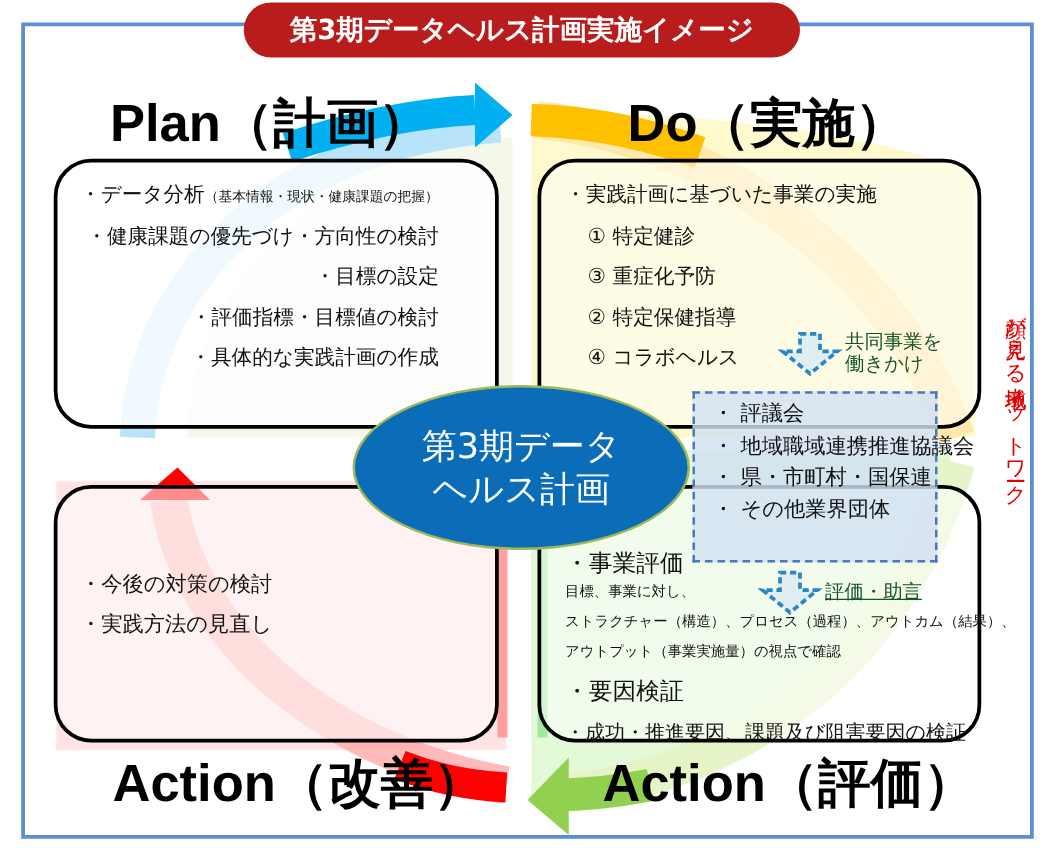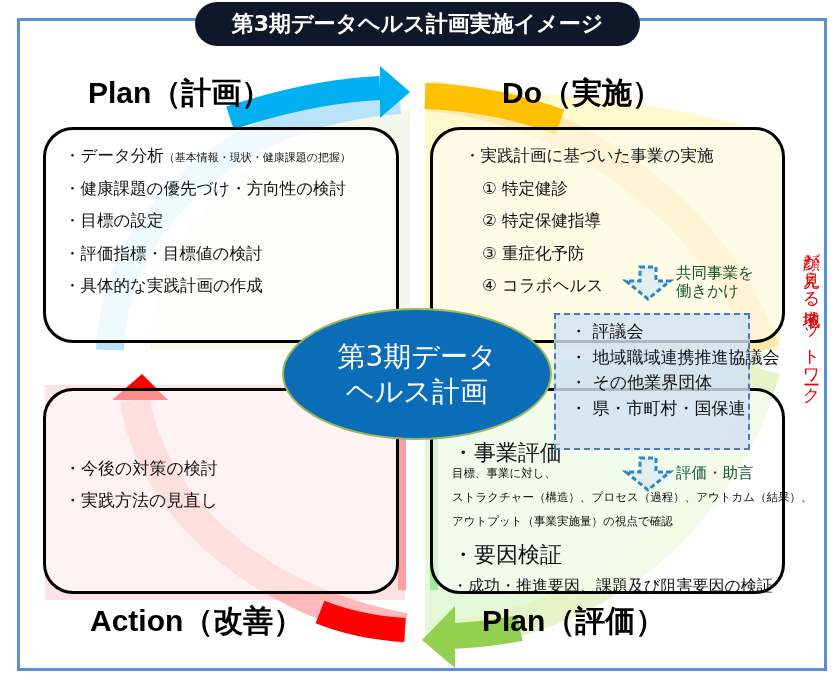--- a/index.html
+++ b/index.html
@@ -1,62 +1,62 @@
 <!DOCTYPE html>
 <html><head>
 <meta charset="utf-8">
 <style>
   * { box-sizing: border-box; margin: 0; padding: 0; }
   html, body { width: 839px; height: 684px; background: #ffffff; overflow: hidden; }
   body { position: relative; font-family: "DejaVu Sans", "Liberation Sans", sans-serif; color: #111; }
 
   .frame { position: absolute; left: 17px; top: 18px; width: 810px; height: 653px; border: 3px solid #5b8fd4; background: #fff; }
 
-  .title-pill { position: absolute; left: 195px; top: 2px; width: 445px; height: 44px; background: #0f172a; border-radius: 22px; color: #fff; font-weight: bold; font-size: 22px; display: flex; align-items: center; justify-content: center; letter-spacing: 0px; }
+  .title-pill { position: absolute; left: 195px; top: 2px; width: 445px; height: 44px; background: #b91c1c; border-radius: 22px; color: #fff; font-weight: bold; font-size: 22px; display: flex; align-items: center; justify-content: center; letter-spacing: 0px; }
 
   svg.cycle { position: absolute; left: 0; top: 0; width: 839px; height: 684px; }
 
-  .phase-label { position: absolute; font-family: "Liberation Sans", "DejaVu Sans", sans-serif; font-weight: bold; font-size: 30px; color: #000; white-space: nowrap; line-height: 1; }
+  .phase-label { position: absolute; font-family: "Liberation Sans", "DejaVu Sans", sans-serif; font-weight: bold; font-size: 42px; color: #000; white-space: nowrap; line-height: 1; }
   .phase-label.plan { left: 88px; top: 78px; }
   .phase-label.do { left: 502px; top: 78px; }
   .phase-label.action { left: 90px; top: 606px; }
   .phase-label.check { left: 482px; top: 606px; }
 
   .box { position: absolute; border: 3px solid #000; border-radius: 30px; }
   .box.plan { left: 43px; top: 127px; width: 356px; height: 216px; background: rgba(255,255,255,0.78); }
   .box.do { left: 430px; top: 127px; width: 355px; height: 216px; background: rgba(255,255,250,0.55); }
   .box.action { left: 43px; top: 388px; width: 356px; height: 206px; background: rgba(255,255,255,0.55); }
   .box.check { left: 430px; top: 388px; width: 355px; height: 206px; background: rgba(255,255,255,0.55); }
 
   .list { position: absolute; list-style: none; font-size: 16px; line-height: 1; }
   .list li { white-space: nowrap; }
   .plan-list { left: 64px; top: 148px; }
-  .plan-list li { height: 32.5px; font-size: 16.5px; }
+  .plan-list li { height: 32.5px; font-size: 16.5px; text-align: right; }
   .plan-list li small { font-size: 11px; }
 
-  .do-list { left: 452px; top: 148px; margin-left: 12px; }
+  .do-list { left: 452px; top: 148px; }
   .do-list li { height: 32.5px; font-size: 16.5px; }
   .do-list li.sub { padding-left: 18px; }
 
   .action-list { left: 64px; top: 460px; }
   .action-list li { height: 32px; font-size: 17px; }
 
   .check-list { left: 452px; top: 442px; }
-  .check-list .big { font-size: 22px; height: 26px; }
+  .check-list .big { font-size: 19px; height: 26px; }
   .check-list .small { font-size: 11.5px; height: 24px; }
 
   .center-ellipse { position: absolute; left: 282px; top: 308px; width: 270px; height: 132px; border-radius: 50%; background: #0b6db8; border: 2px solid #9bb85a; color: #fff; display: flex; flex-direction: column; align-items: center; justify-content: center; font-size: 28px; line-height: 1.25; }
 
   .network-box { position: absolute; left: 554px; top: 313px; width: 196px; height: 137px; border: 2.5px dashed #4a7ab9; background: rgba(210,225,242,0.82); padding: 4px 0 0 14px; }
   .network-box li { list-style: none; font-size: 17px; line-height: 25.5px; white-space: nowrap; }
 
   .hint { position: absolute; display: flex; align-items: center; color: #14532d; font-size: 15.5px; }
   .hint .txt { line-height: 1.15; }
   .hint.cooperate { left: 622px; top: 265px; }
-  .hint.evaluate { left: 622px; top: 456px; }
+  .hint.evaluate { left: 606px; top: 456px; text-decoration: underline; }
   .dash-arrow { width: 52px; height: 36px; margin-right: 2px; }
 
   .vertical-label { position: absolute; left: 799px; top: 240px; width: 22px; color: #e00000; font-size: 17px; line-height: 19.5px; text-align: center; writing-mode: vertical-rl; }
 </style>
 </head>
 <body>
 
 <div class="frame"></div>
 
 <svg class="cycle" viewBox="0 0 839 684">
@@ -82,40 +82,40 @@
   <path d="M405,630 C370,628 340,620 320,612" fill="none" stroke="#ff0000" stroke-width="24"></path>
   <polygon points="112,400 142,374 168,400" fill="#ff0000"></polygon>
   <rect x="398" y="360" width="8" height="230" fill="#ffa0a0"></rect>
 </svg>
 
 <div class="title-pill">第3期データヘルス計画実施イメージ</div>
 
 <div class="phase-label plan">Plan（計画）</div>
 <div class="phase-label do">Do（実施）</div>
 <div class="phase-label action">Action（改善）</div>
-<div class="phase-label check">Plan（評価）</div>
+<div class="phase-label check">Action（評価）</div>
 
 <div class="box plan"></div>
 <div class="box do"></div>
 <div class="box action"></div>
 <div class="box check"></div>
 
 <ul class="list plan-list">
   <li><span>・データ分析</span><small>（基本情報・現状・健康課題の把握）</small></li>
   <li>・健康課題の優先づけ・方向性の検討</li>
   <li>・目標の設定</li>
   <li>・評価指標・目標値の検討</li>
   <li>・具体的な実践計画の作成</li>
 </ul>
 
 <ul class="list do-list">
   <li>・実践計画に基づいた事業の実施</li>
   <li class="sub">① 特定健診</li>
+  <li class="sub">③ 重症化予防</li>
   <li class="sub">② 特定保健指導</li>
-  <li class="sub">③ 重症化予防</li>
   <li class="sub">④ コラボヘルス</li>
 </ul>
 
 <ul class="list action-list">
   <li>・今後の対策の検討</li>
   <li>・実践方法の見直し</li>
 </ul>
 
 <ul class="list check-list">
   <li class="big">・事業評価</li>
@@ -127,22 +127,22 @@
 </ul>
 
 <div class="center-ellipse">
   <span>第3期データ</span>
   <span>ヘルス計画</span>
 </div>
 
 <ul class="network-box">
   <li>・ 評議会</li>
   <li>・ 地域職域連携推進協議会</li>
+  <li>・ 県・市町村・国保連</li>
   <li>・ その他業界団体</li>
-  <li>・ 県・市町村・国保連</li>
 </ul>
 
 <div class="hint cooperate">
   <svg class="dash-arrow" viewBox="0 0 52 36">
     <path d="M18,2 L34,2 L34,16 L48,16 L26,34 L4,16 L18,16 Z" fill="#e0eef2" stroke="#2a86c8" stroke-width="3" stroke-dasharray="5,3"></path>
   </svg>
   <div class="txt">
     <div>共同事業を</div>
     <div>働きかけ</div>
   </div>

